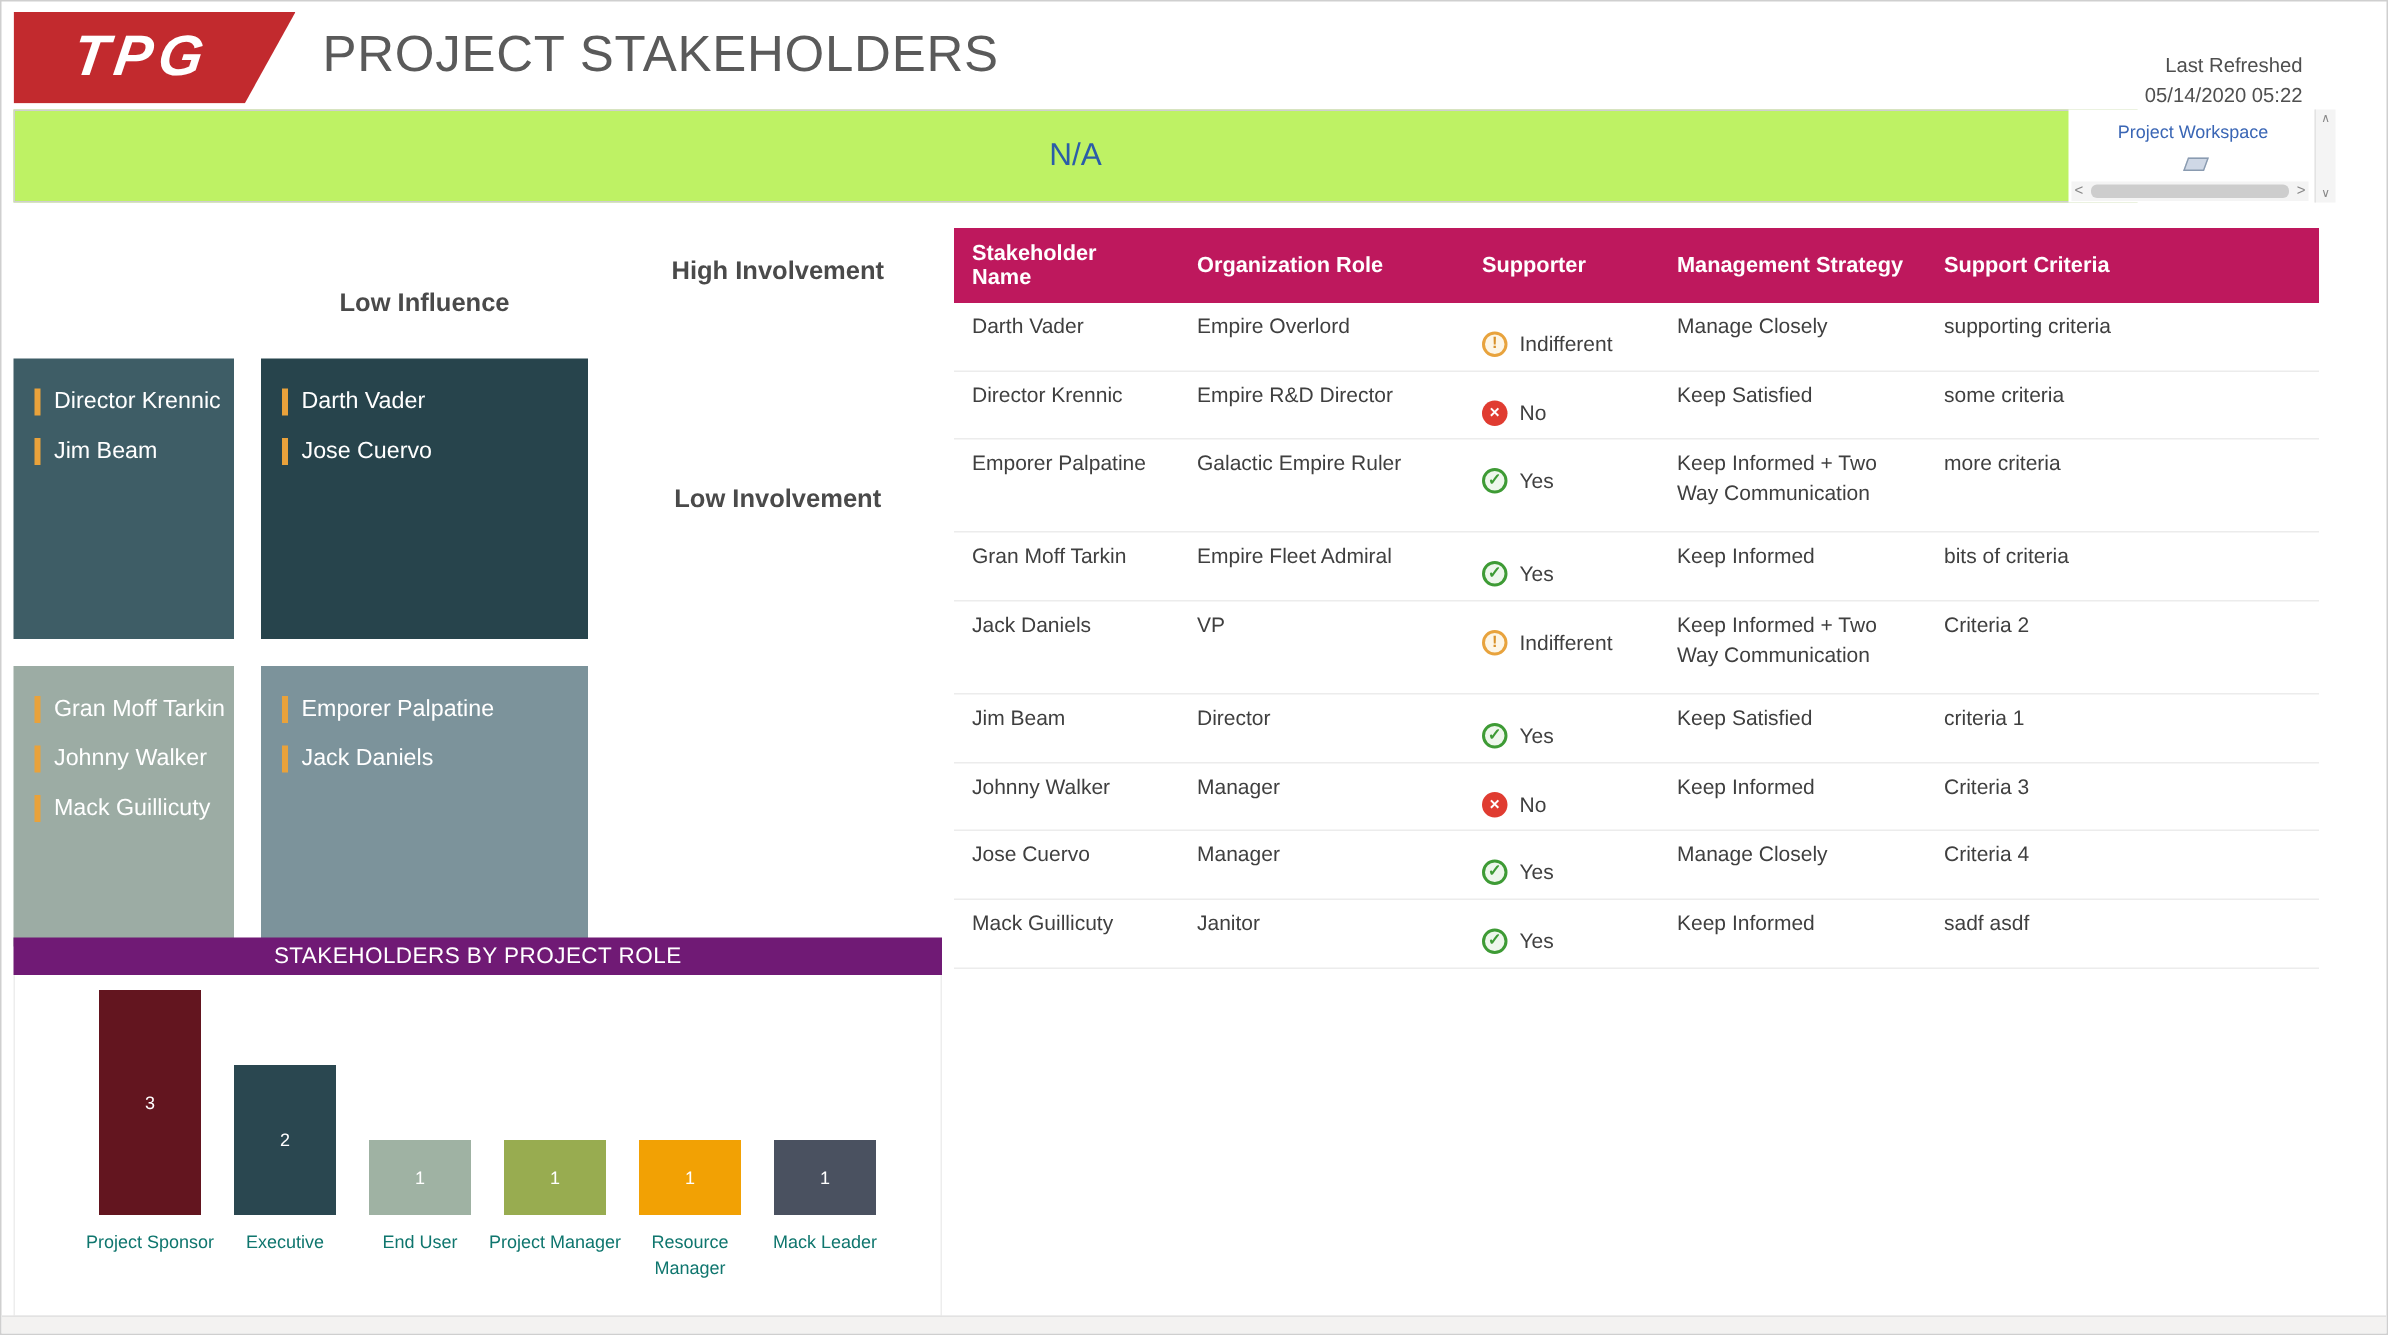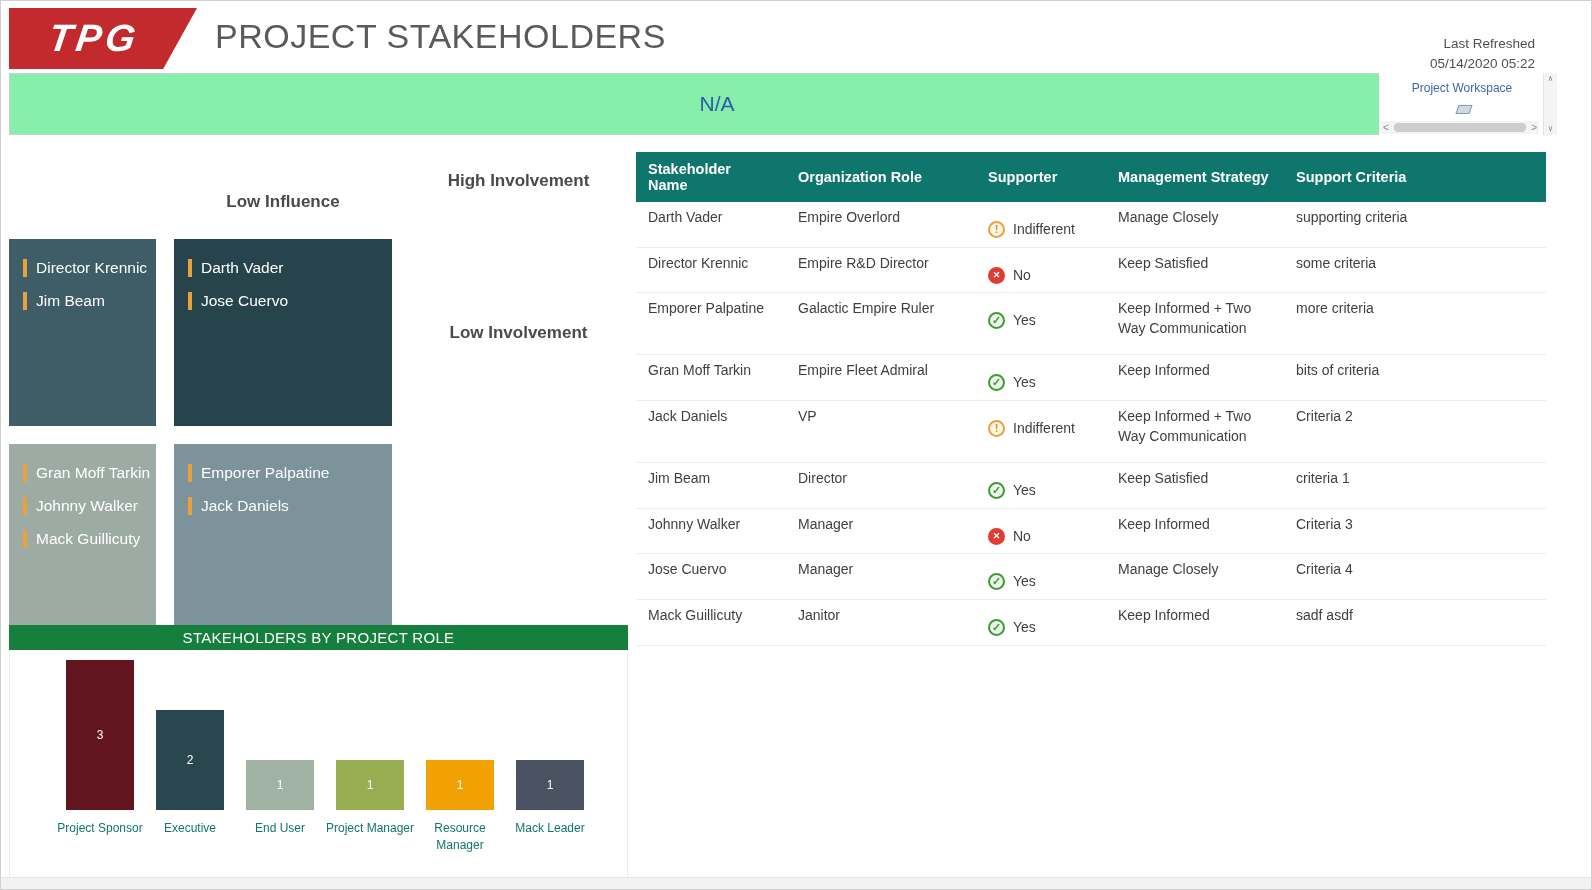--- a/index.html
+++ b/index.html
@@ -7,21 +7,21 @@
   .canvas { position:relative; width:1592px; height:890px; background:#fff; border:1px solid #cfcfcf; margin:0 auto; overflow:hidden; }
 
   
   .logo { position:absolute; left:8px; top:7px; width:188px; height:61px; background:#C22A2E;
           clip-path:polygon(0 0,100% 0,82% 100%,0 100%); display:flex; align-items:center; justify-content:center; }
   .logo-text { color:#fff; font-weight:bold; font-style:italic; font-size:38px; letter-spacing:4px; transform:skewX(-8deg); padding-right:18px; }
   .page-title { position:absolute; left:214px; top:16px; font-size:34px; color:#5a5a5a; letter-spacing:0.5px; }
   .refreshed { position:absolute; right:56px; top:13px; text-align:right; font-size:13.5px; color:#4f4f4f; line-height:1.5;margin-top:20px; }
 
   
-  .filter-main { position:absolute; left:8px; top:72px; width:1416px; height:62px; border:1px solid #cfcfcf; background:#86efac;
+  .filter-main { position:absolute; left:8px; top:72px; width:1416px; height:62px; border:1px solid #cfcfcf; background:#bef264;
                  display:flex; align-items:center; justify-content:center; }
   .filter-na { color:#2B5DA8; font-size:21px; }
   .workspace { position:absolute; left:1378px; top:72px; width:178px; height:62px; background:#fff; }
   .ws-title { position:absolute; left:8px; top:8px; width:150px; text-align:center; color:#3A66B5; font-size:12px; cursor:pointer; }
   .ws-eraser { position:absolute; left:78px; top:32px; width:14px; height:9px; border:1px solid #8a9bb0; background:#cfd8e6; transform:skewX(-20deg); }
   .vscroll { position:absolute; right:0; top:0; width:14px; height:62px; background:#f4f4f4; border-left:1px solid #e3e3e3;
              display:flex; flex-direction:column; justify-content:space-between; align-items:center; font-size:8px; color:#888; padding:2px 0; }
   .hscroll { position:absolute; left:2px; bottom:1px; width:158px; height:13px; background:#f4f4f4; display:flex; align-items:center; font-size:10px; color:#888; }
   .hthumb { flex:1; height:9px; background:#cdcdcd; border-radius:4px; margin:0 3px; }
   .scroll-btn { cursor:pointer; line-height:1; padding:0 2px; }
@@ -34,33 +34,33 @@
   .quad { padding:12px 0 0 14px; }
   .q-tl { background:#3E5D66; }
   .q-tr { background:#27444C; }
   .q-bl { background:#9CACA4; }
   .q-br { background:#7C939B; }
   .mitem { display:flex; align-items:center; gap:9px; height:33px; cursor:pointer; }
   .accent { width:4px; height:18px; background:#E9A23B; flex:0 0 auto; }
   .mitem span.mlabel { color:#fff; font-size:15.5px; }
 
   
-  .chart-title { position:absolute; left:8px; top:624px; width:619px; height:25px; background:#15803d; color:#fff;
+  .chart-title { position:absolute; left:8px; top:624px; width:619px; height:25px; background:#701a75; color:#fff;
                  display:flex; align-items:center; justify-content:center; font-size:15px; letter-spacing:0.3px; }
   .chart-area { position:absolute; left:8px; top:649px; width:619px; height:228px; background:#fff; border:1px solid #ededed; border-top:none; }
   .bars { position:absolute; left:56px; bottom:67px; display:flex; align-items:flex-end; gap:22px; }
   .bar-col { width:68px; position:relative; }
   .bar { width:68px; position:relative; cursor:pointer; }
   .bar-value { position:absolute; top:50%; left:0; width:100%; transform:translateY(-50%); text-align:center; color:#fff; font-size:12px; }
   .bar-label { position:absolute; top:100%; left:-11px; width:90px; margin-top:10px; text-align:center; font-size:12px; color:#0f766e; line-height:1.45; }
 
   
   .table-panel { position:absolute; left:635px; top:151px; width:910px; height:724px; background:#fff; }
   table.tbl { width:100%; border-collapse:collapse; table-layout:fixed; }
-  .tbl th { background:#0f766e; color:#fff; text-align:left; font-size:14.5px; font-weight:bold; padding:9px 12px; }
+  .tbl th { background:#be185d; color:#fff; text-align:left; font-size:14.5px; font-weight:bold; padding:9px 12px; }
   .tbl td { font-size:14px; color:#3f3f3f; padding:6px 12px 7px 12px; border-bottom:1px solid #ececec; vertical-align:top; line-height:1.4; }
   .tbl tr.group-end td { padding-bottom:16px; }
   .sup { display:inline-flex; align-items:flex-start; gap:8px;margin-top:12px; }
   .sicon { width:17px; height:17px; border-radius:50%; display:inline-flex; align-items:center; justify-content:center;
            font-size:11px; font-weight:bold; flex:0 0 auto; margin-top:1px; }
   .sicon.yes { border:2px solid #3E9B35; color:#3E9B35; background:#eef7ec; }
   .sicon.yes::after { content:"\2713"; }
   .sicon.no { background:#E03C31; color:#fff; }
   .sicon.no::after { content:"\2715"; font-size:9px; }
   .sicon.indifferent { border:2px solid #E8A33D; color:#D8922C; background:#fdf6e7; }

